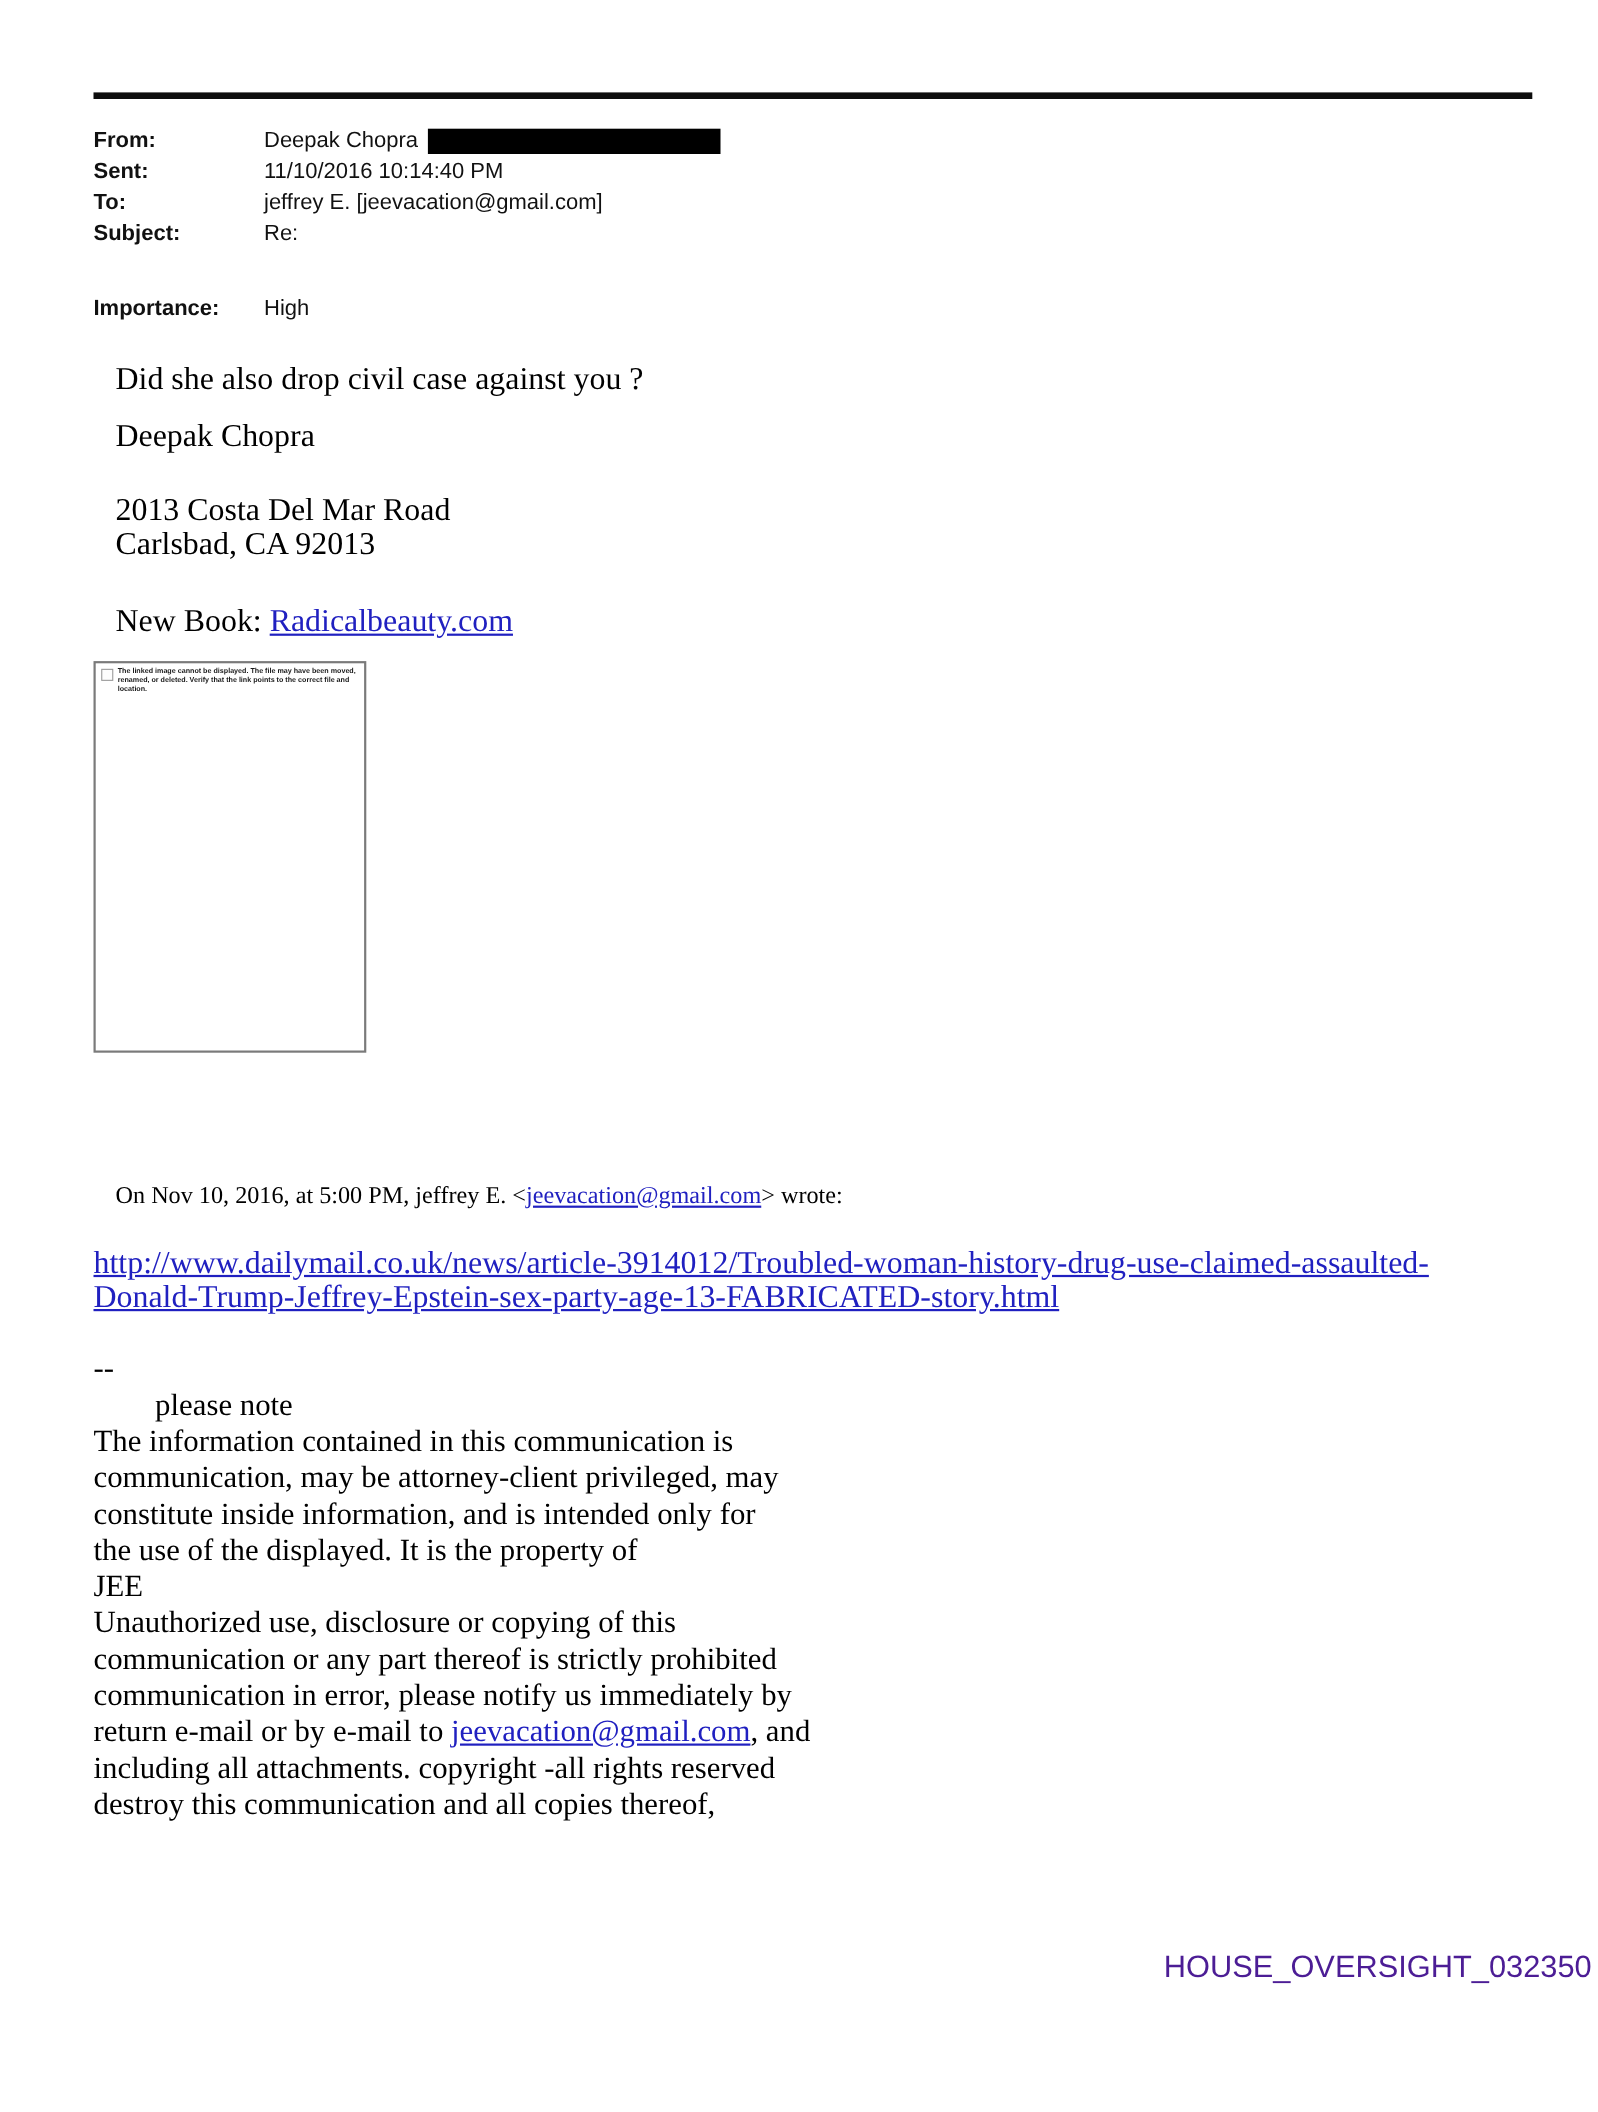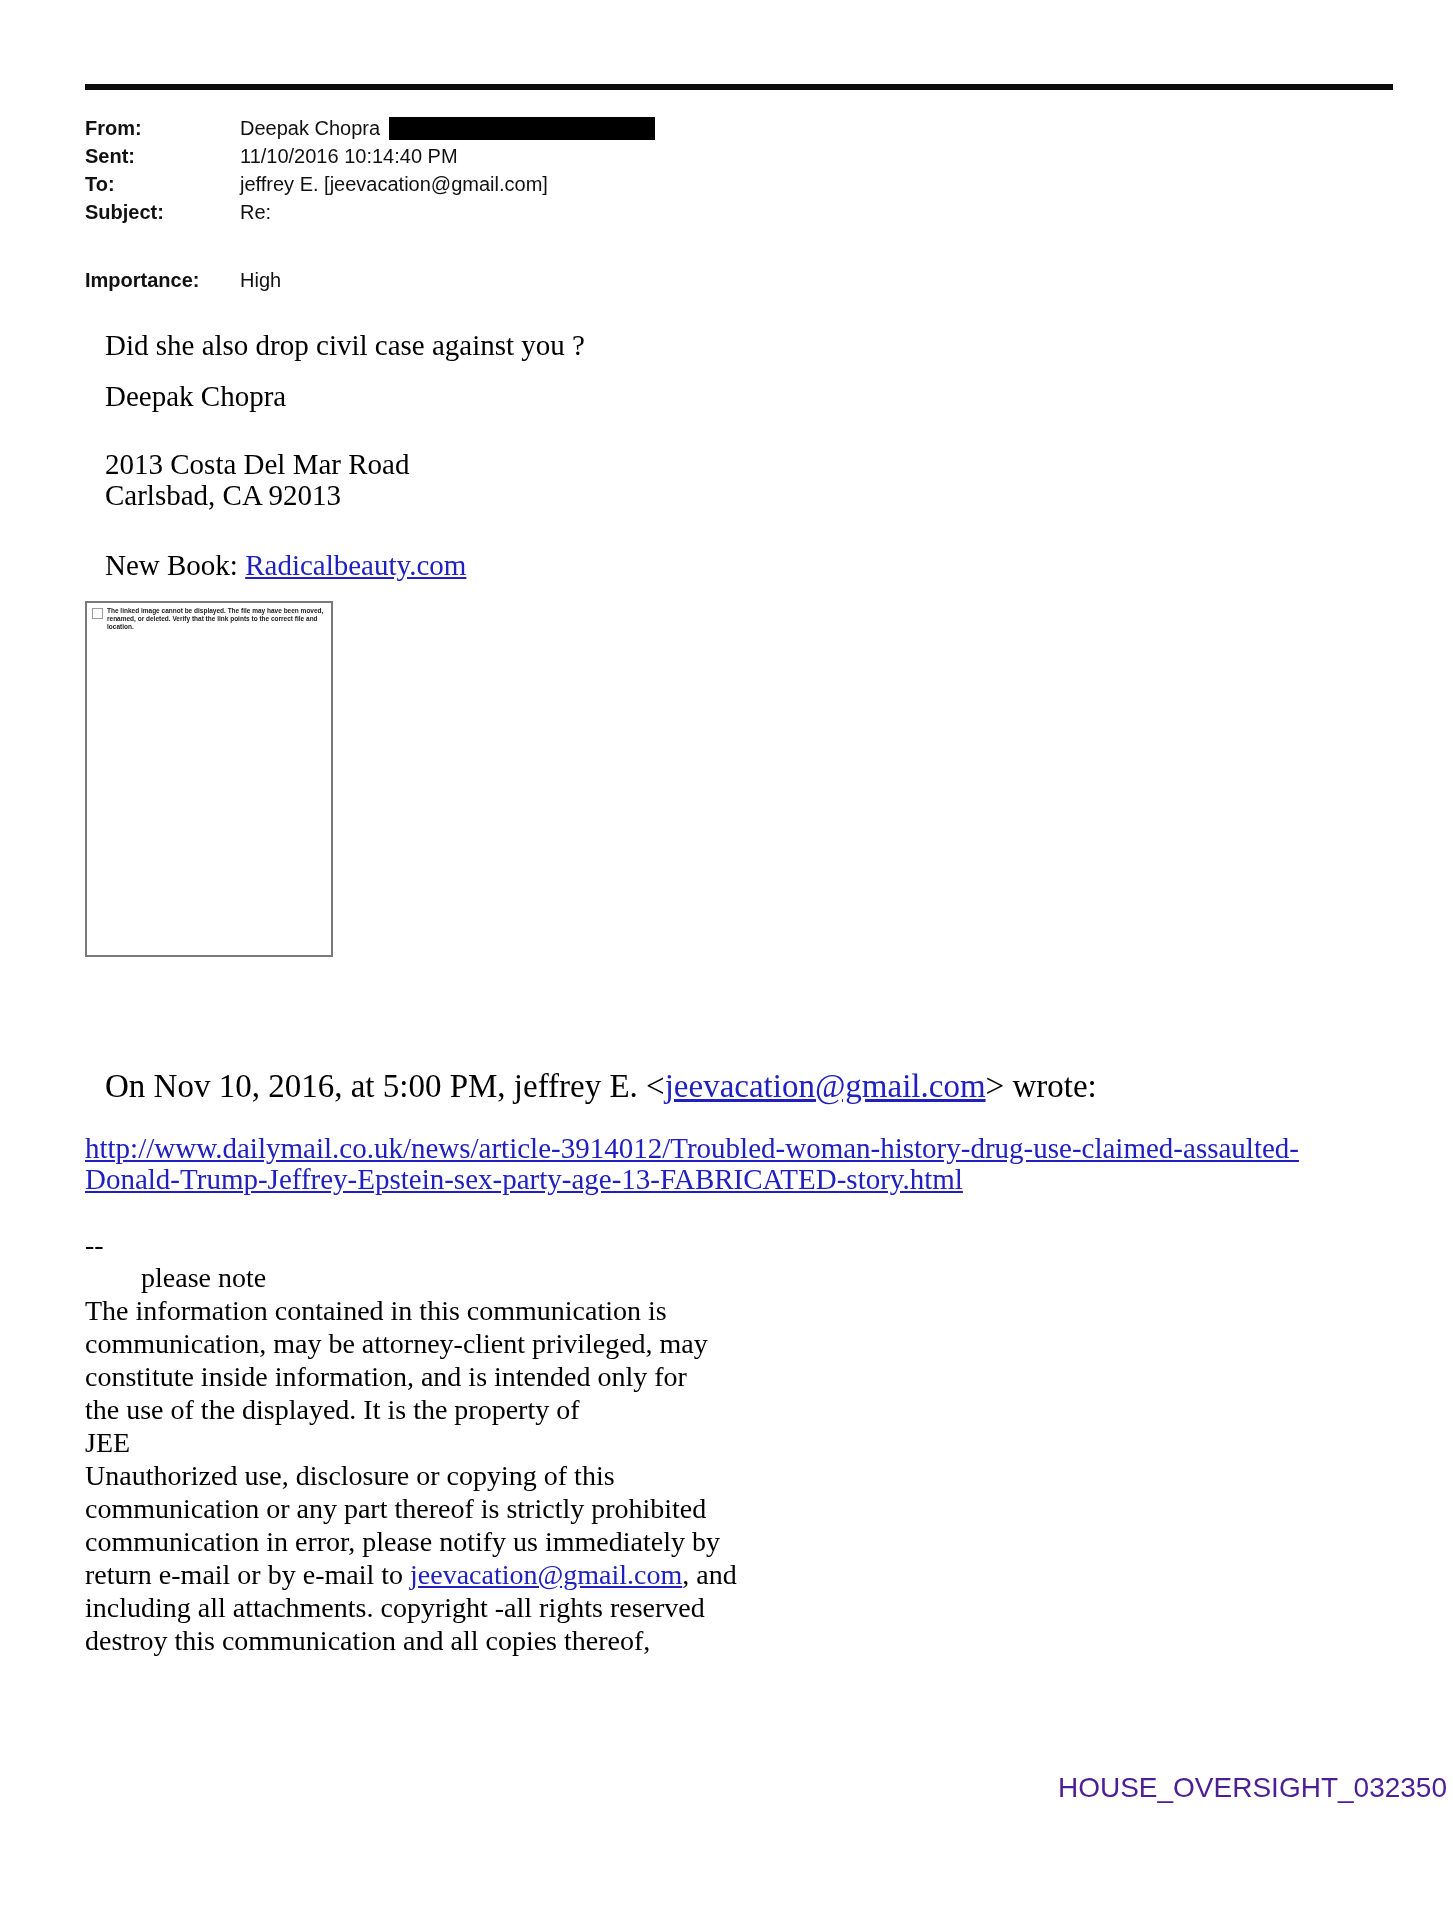--- a/index.html
+++ b/index.html
@@ -50,21 +50,21 @@
   .img-box-inner{display:flex;align-items:flex-start;}
   .broken-icon{
     width:9px;height:9px;border:1px solid #9a9a9a;
     margin-right:4px;flex:0 0 auto;margin-top:1px;background:#fdfdfd;
   }
   .img-box-text{
     font-family:"Liberation Sans", sans-serif;
     font-size:6.5px;line-height:8px;font-weight:bold;color:#1a1a1a;
   }
   
-  .quote-line{position:absolute;left:85px;top:1071px;font-size:33px;white-space:nowrap;}
+  .quote-line{position:absolute;left:85px;top:1071px;font-size:22px;white-space:nowrap;}
   .article-link{
     position:absolute;left:85px;top:1133px;
     font-size:29px;line-height:31px;white-space:nowrap;display:block;
   }
   .article-link span{display:block;}
   
   .disclaimer{
     position:absolute;left:85px;top:1228px;
     font-size:28px;line-height:33px;
   }

